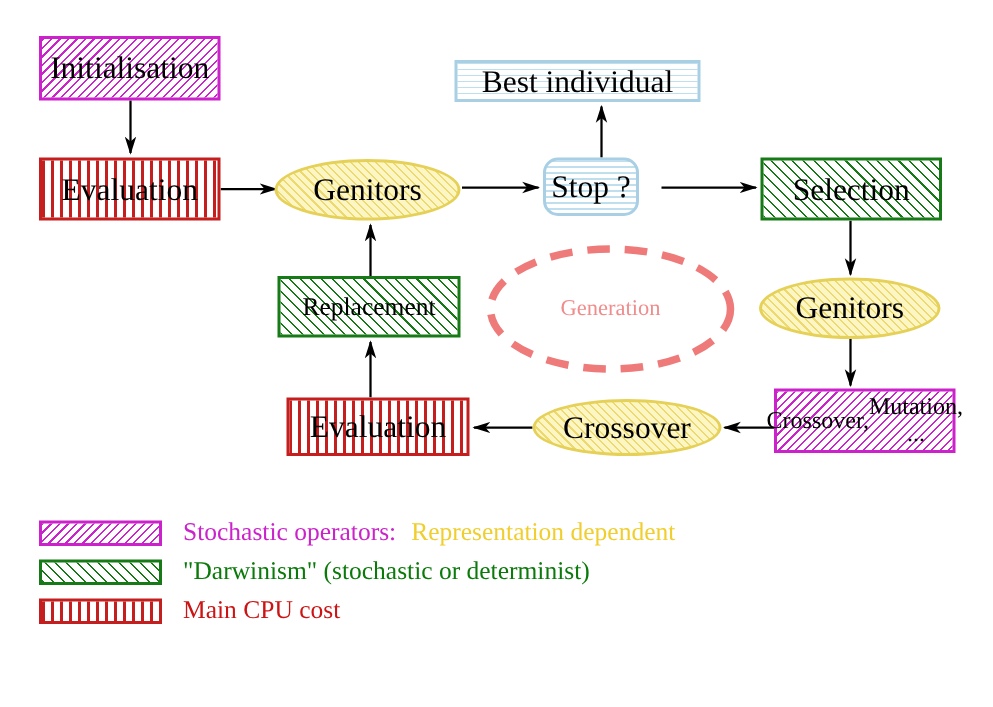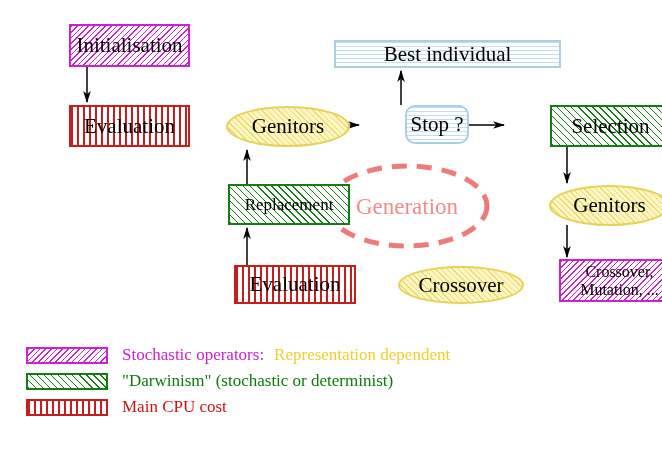--- a/index.html
+++ b/index.html
@@ -3,21 +3,21 @@
 <meta charset="utf-8">
 <style>
   html,body{margin:0;padding:0;background:#fff;}
   #canvas{
     position:relative;width:662px;height:471px;background:#fff;overflow:hidden;
     font-family:"Liberation Serif","DejaVu Serif",serif;
   }
   #arrow-layer{position:absolute;left:0;top:0;width:662px;height:471px;pointer-events:none;}
   .node{
     position:absolute;display:flex;align-items:center;justify-content:center;
-    box-sizing:border-box;color:#000;text-align:center;margin-left:43px;
+    box-sizing:border-box;color:#000;text-align:center;
   }
   .lbl-21{font-size:21px;}
   .lbl-17{font-size:17px;}
   .hatch-magenta{
     border:2px solid var(--magenta);background-color:#fff;
     background-image:repeating-linear-gradient(135deg,var(--magenta) 0,var(--magenta) 1px,transparent 1px,transparent 4px);
   }
   .hatch-green{
     border:2px solid var(--green);background-color:#fff;
     background-image:repeating-linear-gradient(45deg,var(--green) 0,var(--green) 1px,transparent 1px,transparent 5px);
@@ -32,23 +32,23 @@
   }
   .ellipse-yellow{
     border:2px solid var(--yellow-border);border-radius:50%;
     background-color:var(--yellow-bg);
     background-image:repeating-linear-gradient(45deg,var(--yellow-stripe) 0,var(--yellow-stripe) 1px,transparent 1px,transparent 4px);
   }
   .rounded{border-radius:10px;}
   #generation-label{
     position:absolute;left:325px;top:164px;width:164px;height:85px;
     display:flex;align-items:center;justify-content:center;
-    color:var(--coral-text);font-size:23px;font-family:Liberation Serif, serif;
+    color:var(--coral-text);font-size:15px;font-family:Liberation Serif, serif;
   }
-  .two-line{flex-direction:column;font-size:16px;line-height:18px;}
+  .two-line{flex-direction:row;font-size:16px;line-height:18px;}
   
   .legend-row{position:absolute;left:26px;display:flex;align-items:center;}
   .legend-swatch{width:78px;height:13px;flex:0 0 auto;}
   .legend-label{margin-left:14px;font-size:17px;white-space:nowrap;}
   .t-magenta{color:var(--magenta);}
   .t-gold{color:var(--gold-text);margin-left:10px;}
   .t-green{color:var(--green-text);}
   .t-red{color:var(--red-text);}
   .t-cyan{color:var(--cyan-text);}
 </style>
@@ -78,21 +78,21 @@
       <line x1="247" y1="184" x2="247" y2="150" marker-end="url(#ah)"></line>
     </g>
   </svg>
 
   <div class="node hatch-magenta lbl-21" style="left:26px;top:24px;width:121px;height:43px">Initialisation</div>
 
   <div class="node stripe-red lbl-21" style="left:26px;top:105px;width:121px;height:42px">Evaluation</div>
 
   <div class="node ellipse-yellow lbl-21" style="left:183px;top:106px;width:124px;height:41px">Genitors</div>
 
-  <div class="node stripe-cyan lbl-21" style="left:291px;top:40px;width:227px;height:28px">Best individual</div>
+  <div class="node stripe-cyan lbl-21" style="left:303px;top:40px;width:164px;height:28px">Best individual</div>
 
   <div class="node stripe-cyan rounded lbl-21" style="left:362px;top:105px;width:64px;height:39px">Stop ?</div>
 
   <div class="node hatch-green lbl-21" style="left:507px;top:105px;width:121px;height:42px">Selection</div>
 
   <div class="node ellipse-yellow lbl-21" style="left:506px;top:185px;width:121px;height:41px">Genitors</div>
 
   <div class="node hatch-magenta two-line" style="left:516px;top:259px;width:121px;height:43px">
     <span>Crossover,</span>
     <span>Mutation, ...</span>

